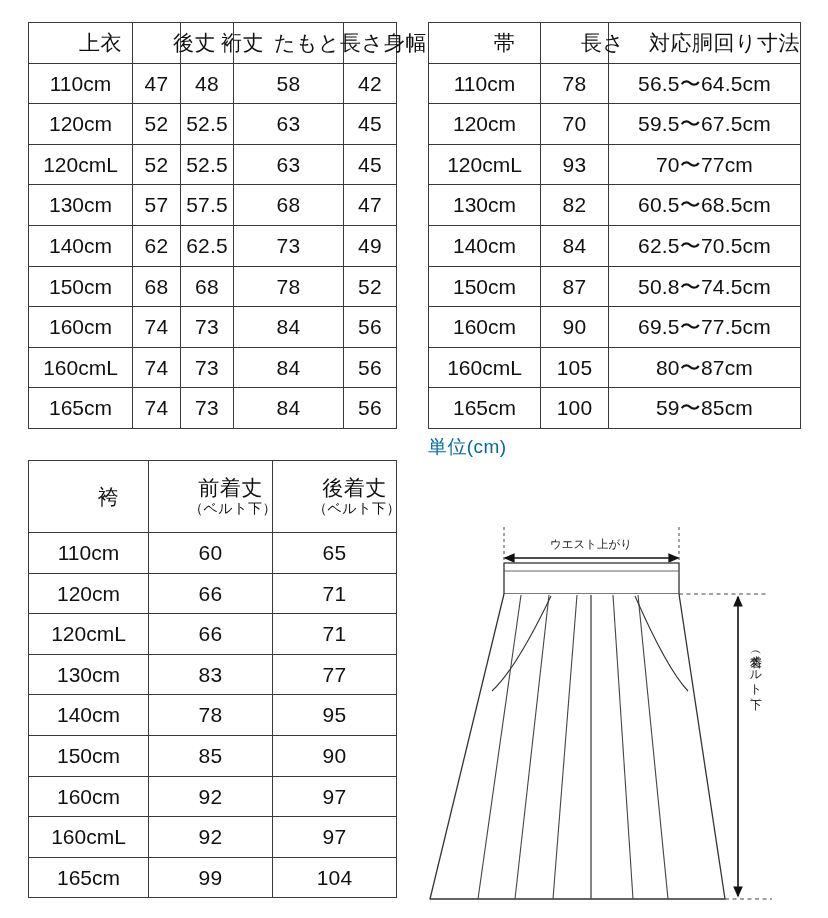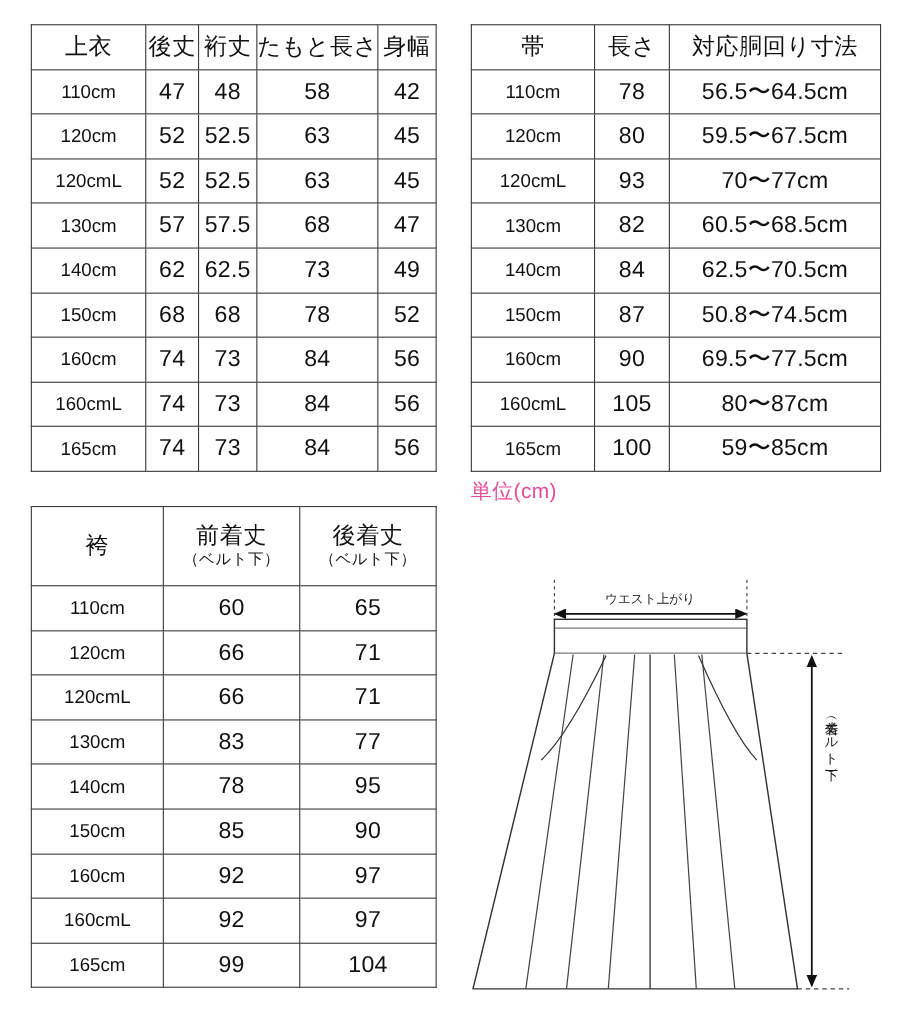--- a/index.html
+++ b/index.html
@@ -27,27 +27,28 @@
     vertical-align:middle;
     font-weight:400;
     color:#111;
     padding:0;
     line-height:1.12;
     white-space:nowrap;
   }
   .sz-table thead th{
     font-size:21px;
     letter-spacing:0.5px;
+    padding-left:40px;
   }
   .sz-table tbody td{
     font-size:21px;
     letter-spacing:0.2px;
   }
   .sz-table tbody td.sizecol{
-    font-size:17px;
+    font-size:21px;
     letter-spacing:0px;
   }
 
   
   #table-jacket{left:28px;top:22px;width:368px;}
   #table-jacket colgroup col:nth-child(1){width:104px;}
   #table-jacket colgroup col:nth-child(2){width:48px;}
   #table-jacket colgroup col:nth-child(3){width:53px;}
   #table-jacket colgroup col:nth-child(4){width:110px;}
   #table-jacket colgroup col:nth-child(5){width:53px;}
@@ -66,21 +67,21 @@
   #table-hakama colgroup col:nth-child(2){width:124px;}
   #table-hakama colgroup col:nth-child(3){width:124px;}
   #table-hakama thead tr{height:72px;}
   #table-hakama tbody tr{height:40.6px;}
   #table-hakama thead th .hl1{display:block;font-size:21px;}
   #table-hakama thead th .hl2{display:block;font-size:14px;margin-top:1px;}
 
   
   #unit-note{
     position:absolute;left:428px;top:434px;
-    font-size:19px;color:#ec4899;letter-spacing:0.4px;
+    font-size:19px;color:#0369a1;letter-spacing:0.4px;
   }
 
   
   #hakama-diagram{
     position:absolute;left:420px;top:519px;
     width:400px;height:412px;text-decoration:underline;
   }
   #hakama-diagram svg{display:block;width:400px;height:412px;}
   .dlabel{
     font-family:"Liberation Sans","DejaVu Sans",sans-serif;
@@ -202,21 +203,21 @@
       </tr>
     </thead>
     <tbody id="obi-body">
         <tr>
           <td class="sizecol">110cm</td>
           <td>78</td>
           <td>56.5〜64.5cm</td>
         </tr>
         <tr>
           <td class="sizecol">120cm</td>
-          <td>80</td>
+          <td>70</td>
           <td>59.5〜67.5cm</td>
         </tr>
         <tr>
           <td class="sizecol">120cmL</td>
           <td>93</td>
           <td>70〜77cm</td>
         </tr>
         <tr>
           <td class="sizecol">130cm</td>
           <td>82</td>

